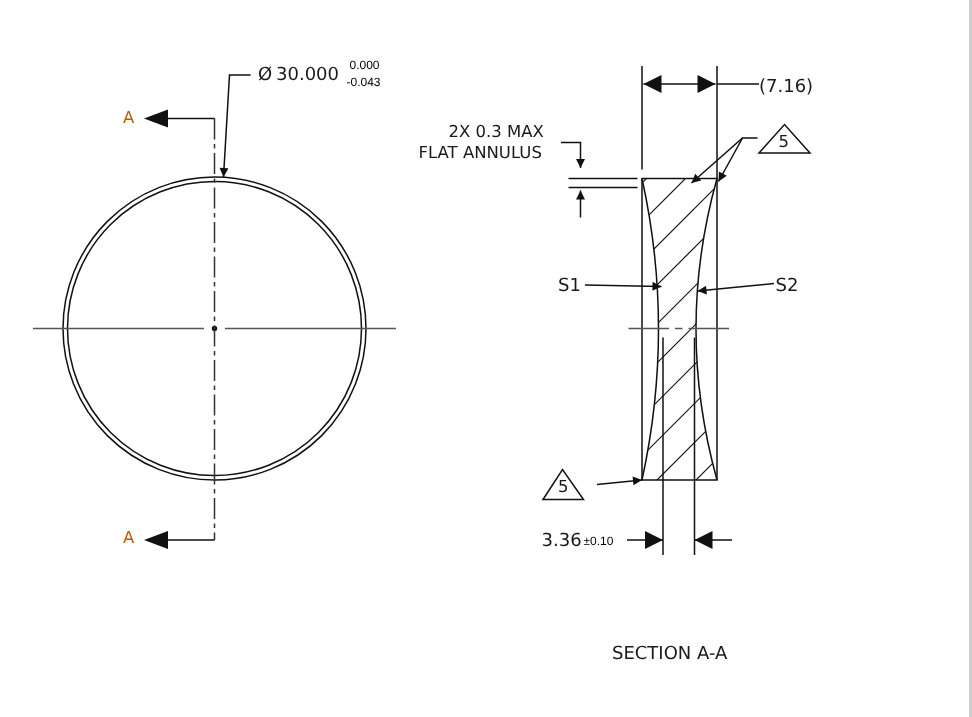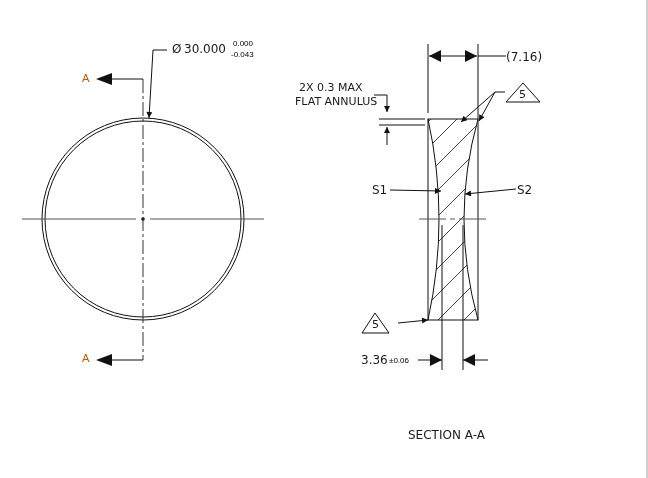--- a/index.html
+++ b/index.html
@@ -106,26 +106,26 @@
 <span class="lbl t12" style="left:184px; top:43px;">30.000</span>
 <span class="tol" style="left:233px; top:40px;">0.000</span>
 <span class="tol" style="left:231px; top:51px;">-0.043</span>
 
 <span class="lbl t11 orange" style="left:82px; top:73px;">A</span>
 <span class="lbl t11 orange" style="left:82px; top:353px;">A</span>
 
 <span class="lbl t12" style="left:506px; top:51px;">(7.16)</span>
 
 <span class="lbl t11" style="left:299px; top:82px;">2X 0.3 MAX</span>
-<span class="lbl t11" style="left:279px; top:96px;margin-left:16px;">FLAT ANNULUS</span>
+<span class="lbl t11" style="left:279px; top:96px;">FLAT ANNULUS</span>
 
 <span class="lbl t11" style="left:519px; top:89px;">5</span>
 <span class="lbl t11" style="left:372px; top:319px;">5</span>
 
 <span class="lbl t12" style="left:372px; top:184px;">S1</span>
 <span class="lbl t12" style="left:517px; top:184px;">S2</span>
 
 <span class="lbl t12" style="left:361px; top:354px;">3.36</span>
-<span class="tol" style="left:389px; top:357px;">±0.06</span>
+<span class="tol" style="left:389px; top:357px;">±0.10</span>
 
 <span class="lbl t12" style="left:408px; top:429px;">SECTION A-A</span>
 
 <div class="right-edge"></div>
 
 </body></html>

